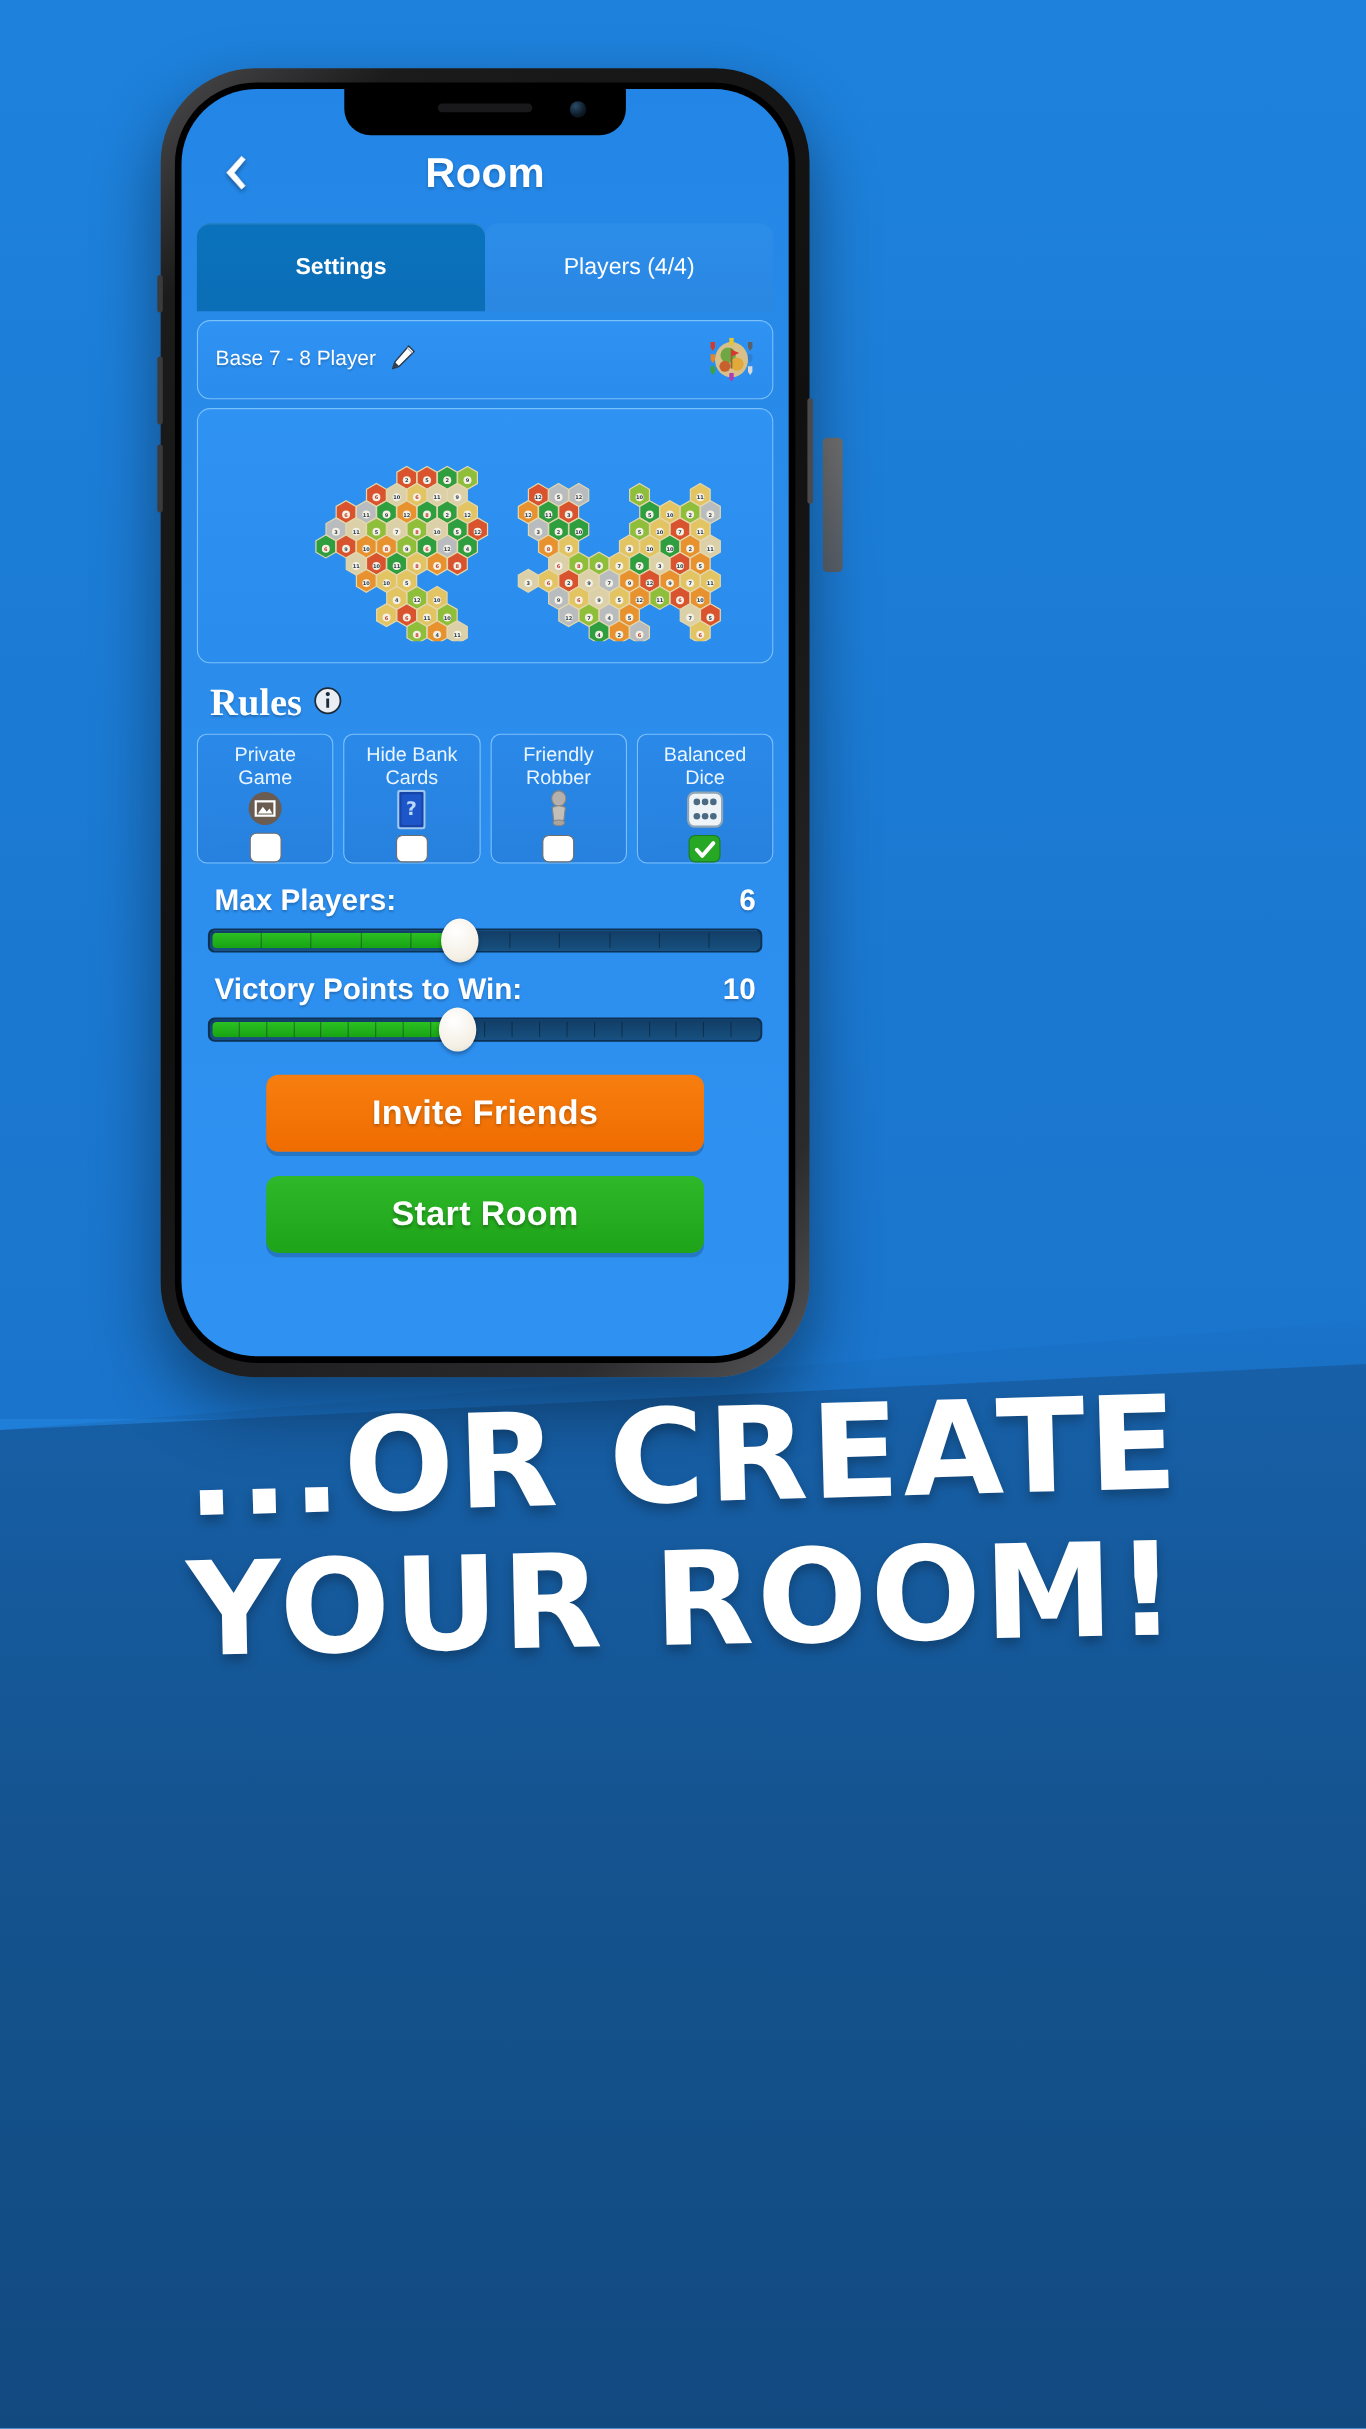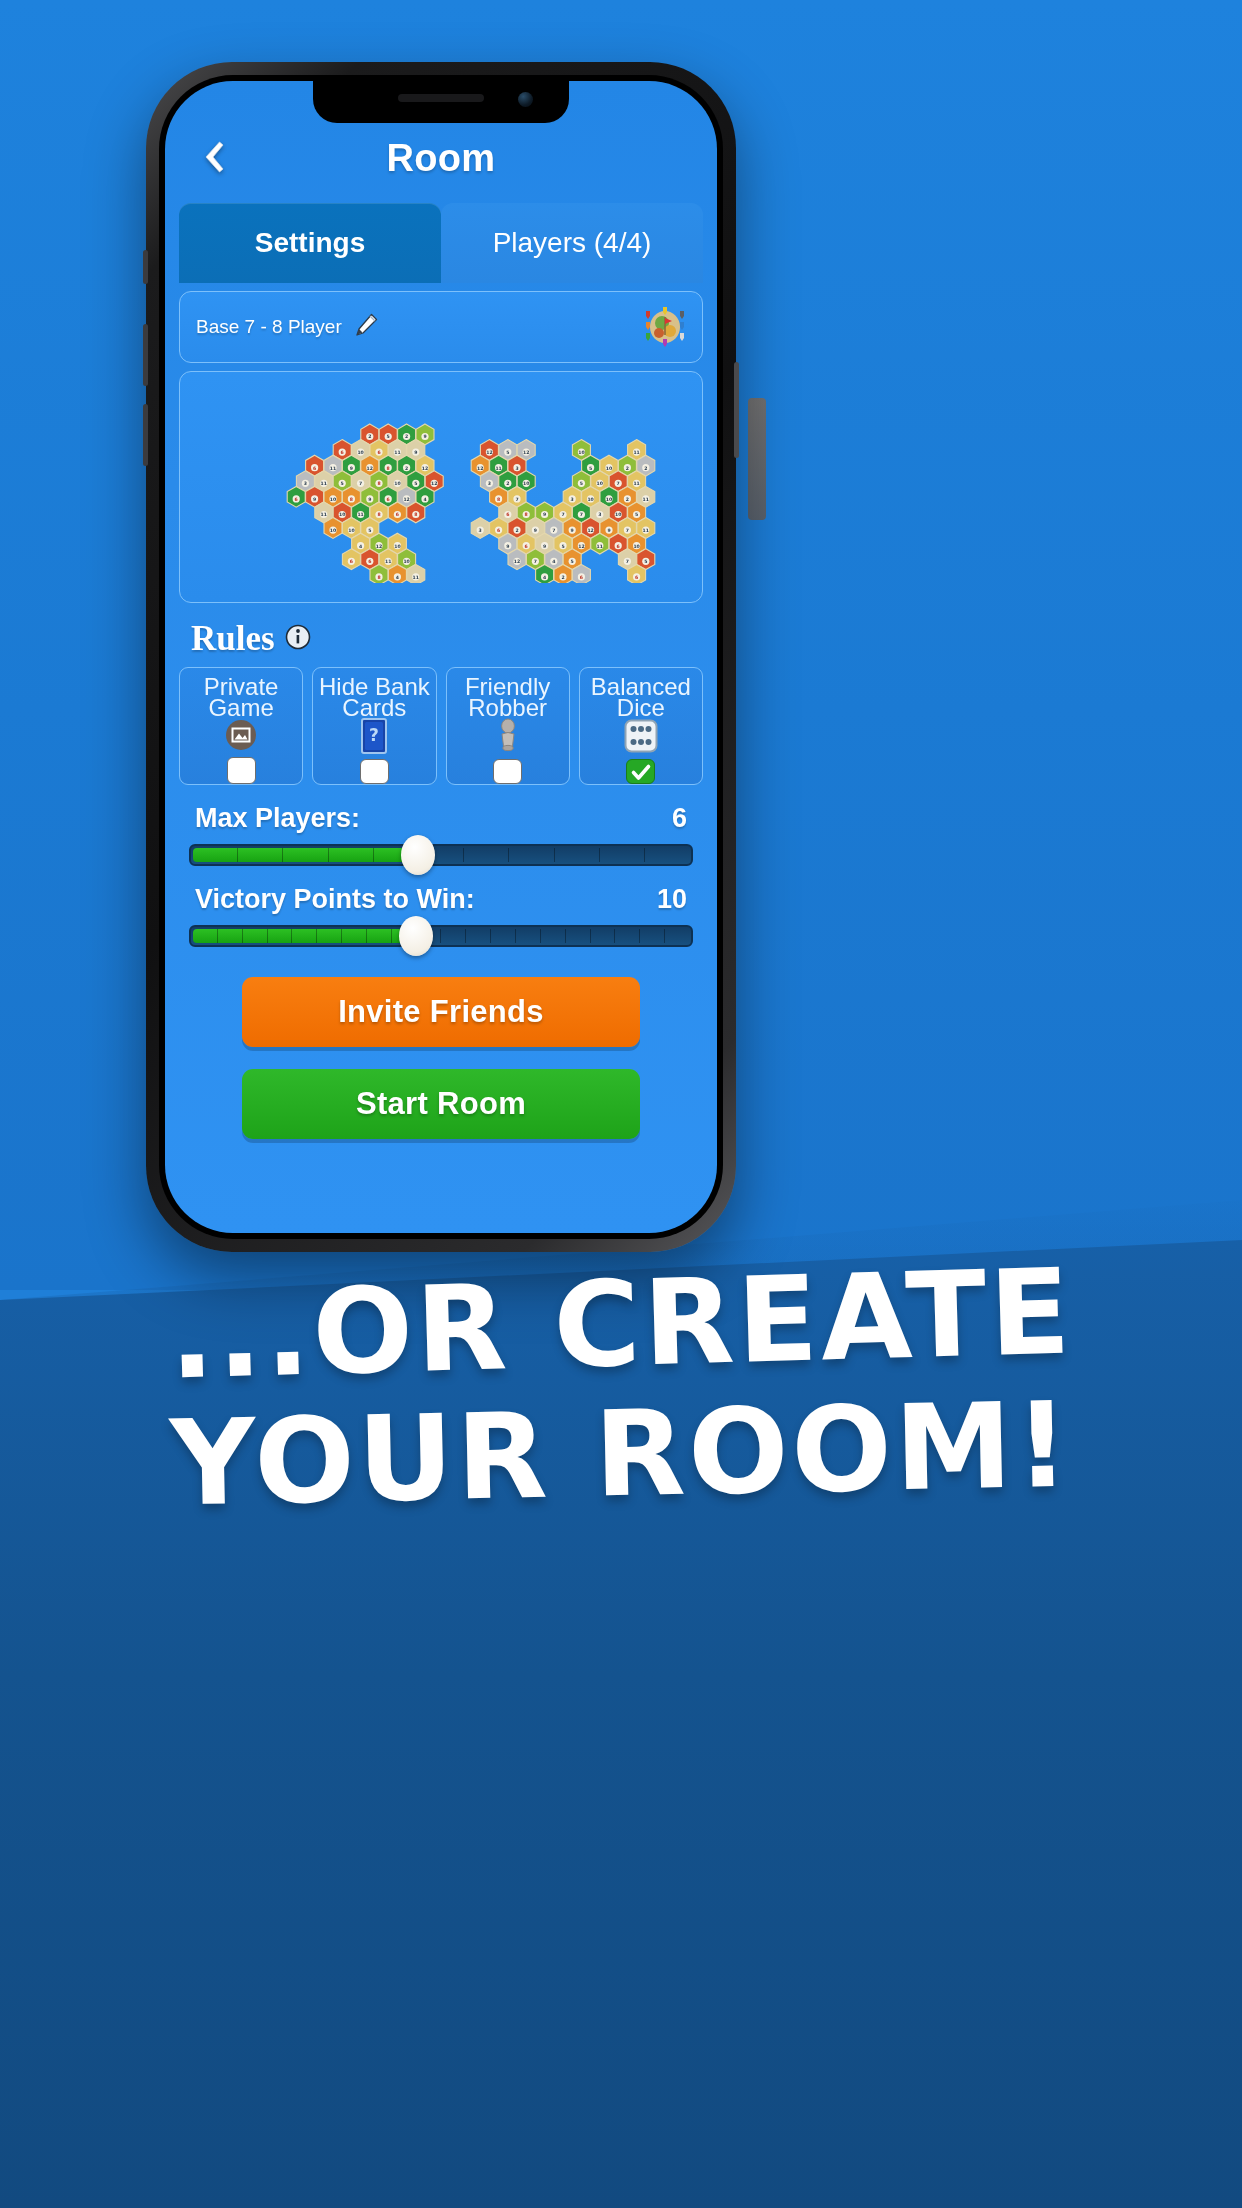--- a/index.html
+++ b/index.html
@@ -111,21 +111,21 @@
   
   #tabs {
     display: flex;
     margin: 0 6px;
     height: 80px;
   }
   .tab {
     flex: 1;
     display: flex; align-items: center; justify-content: center;
     color: #fff;
-    font-size: 28px;
+    font-size: 21px;
     cursor: pointer;
   }
   .tab.active {
     background: linear-gradient(180deg,#0a72bd 0%,#0b6eb6 100%);
     border-radius: 12px 12px 0 0;
     font-weight: bold;
     box-shadow: inset 0 1px 0 rgba(255,255,255,.12);
   }
   .tab.inactive {
     background: linear-gradient(180deg,#2c8de9 0%,#2a87e2 100%);
@@ -195,21 +195,21 @@
     flex: 1;
     height: 118px;
     border: 1.2px solid #7cc0fb;
     border-radius: 9px;
     background: linear-gradient(180deg, rgba(42,136,232,.85) 0%, rgba(38,126,219,.85) 100%);
     display: flex; flex-direction: column; align-items: center;
     padding-top: 8px;
     cursor: pointer;
   }
   .rule-label {
-    color: #eaf5ff; font-size: 24px; line-height: 21px;
+    color: #eaf5ff; font-size: 18px; line-height: 21px;
     text-align: center; font-weight: normal;
     height: 44px;
   }
   .rule-icon {
     height: 34px; display: flex; align-items: center; justify-content: center;
     margin-top: 1px;
   }
   .rule-check {
     width: 29px; height: 29px;
     border-radius: 6px;

